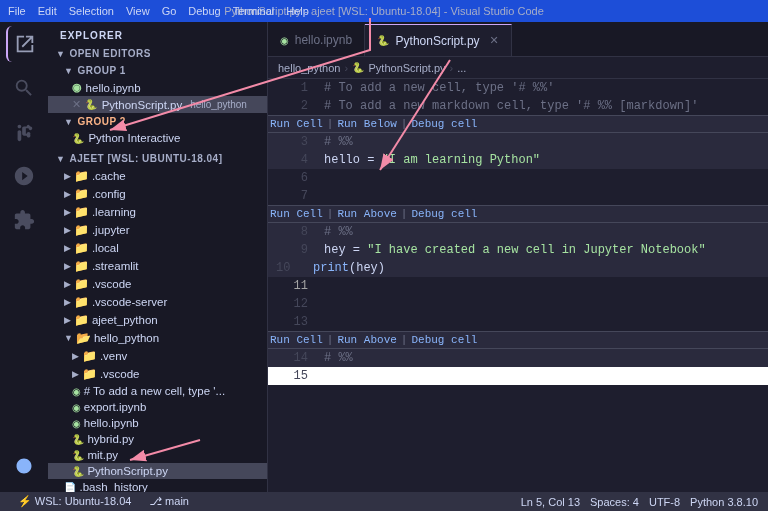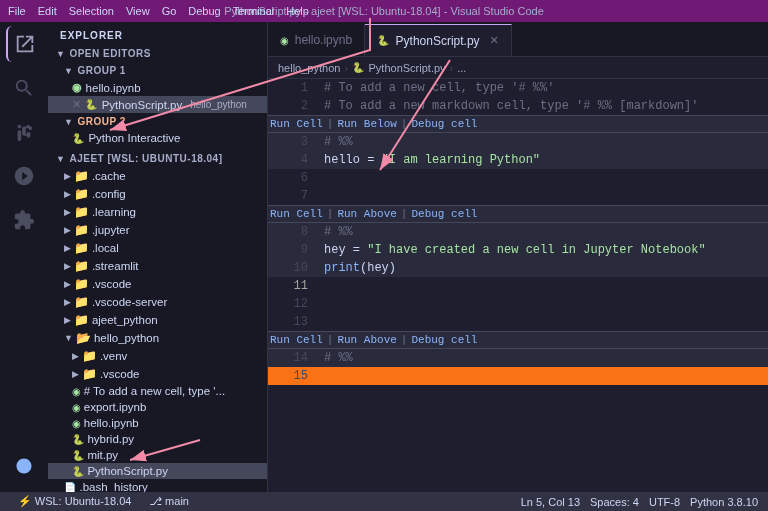--- a/index.html
+++ b/index.html
@@ -11,21 +11,21 @@
       font-size: 12px;
       color: #cdd6f4;
       display: flex;
       flex-direction: column;
       overflow: hidden;
     }
 
     
     .titlebar {
       height: 22px;
-      background: #701a75;
+      background: #1d4ed8;
       display: flex;
       align-items: center;
       justify-content: center;
       font-size: 11px;
       color: #a6adc8;
       flex-shrink: 0;
       position: relative;
       text-align: center;
     }
     .titlebar-menu {
@@ -519,21 +519,21 @@
           <span style="color:#45475a;width:32px;display:inline-block;text-align:right;margin-right:16px;flex-shrink:0;">8</span>
           <span class="c-comment"># %%</span>
         </div>
 
         <div class="code-line" style="background:#2a2a3d;">
           <span style="color:#45475a;width:32px;display:inline-block;text-align:right;margin-right:16px;flex-shrink:0;">9</span>
           <span><span class="c-var">hey</span> <span style="color:#cdd6f4;">=</span> <span class="c-string">"I have created a new cell in Jupyter Notebook"</span></span>
         </div>
 
         <div class="code-line" style="background:#2a2a3d;">
-          <span style="color:#45475a;width:32px;display:inline-block;text-align:right;margin-right:16px;flex-shrink:0;">10</span>
+          <span style="color:#45475a;width:32px;display:inline-block;margin-right:5px;flex-shrink:0;">10</span>
           <span><span class="c-function">print</span><span style="color:#cdd6f4;">(</span><span class="c-var">hey</span><span style="color:#cdd6f4;">)</span></span>
         </div>
 
         <div class="code-line">
           <span style="color:#a3a3a3;width:32px;display:inline-block;text-align:right;margin-right:31px;flex-shrink:0;">11</span>
         </div>
         <div class="code-line">
           <span style="color:#45475a;width:32px;display:inline-block;text-align:right;margin-right:16px;flex-shrink:0;">12</span>
         </div>
         <div class="code-line">
@@ -545,21 +545,21 @@
           <span> | </span>
           <span style="color:#89b4fa;">Run Above</span>
           <span> | </span>
           <span style="color:#89b4fa;">Debug cell</span>
         </div>
 
         <div class="code-line" style="background:#2a2a3d;">
           <span style="color:#45475a;width:32px;display:inline-block;text-align:right;margin-right:16px;flex-shrink:0;">14</span>
           <span class="c-comment"># %%</span>
         </div>
-        <div class="code-line" style="background:#f97316;">
+        <div class="code-line" style="background:#ffffff;">
           <span style="color:#45475a;width:32px;display:inline-block;text-align:right;margin-right:16px;flex-shrink:0;">15</span>
         </div>
 
       </div>
     </div>
   </div>
 </div>
 
 <div class="status-bar">
   <div class="status-left">

